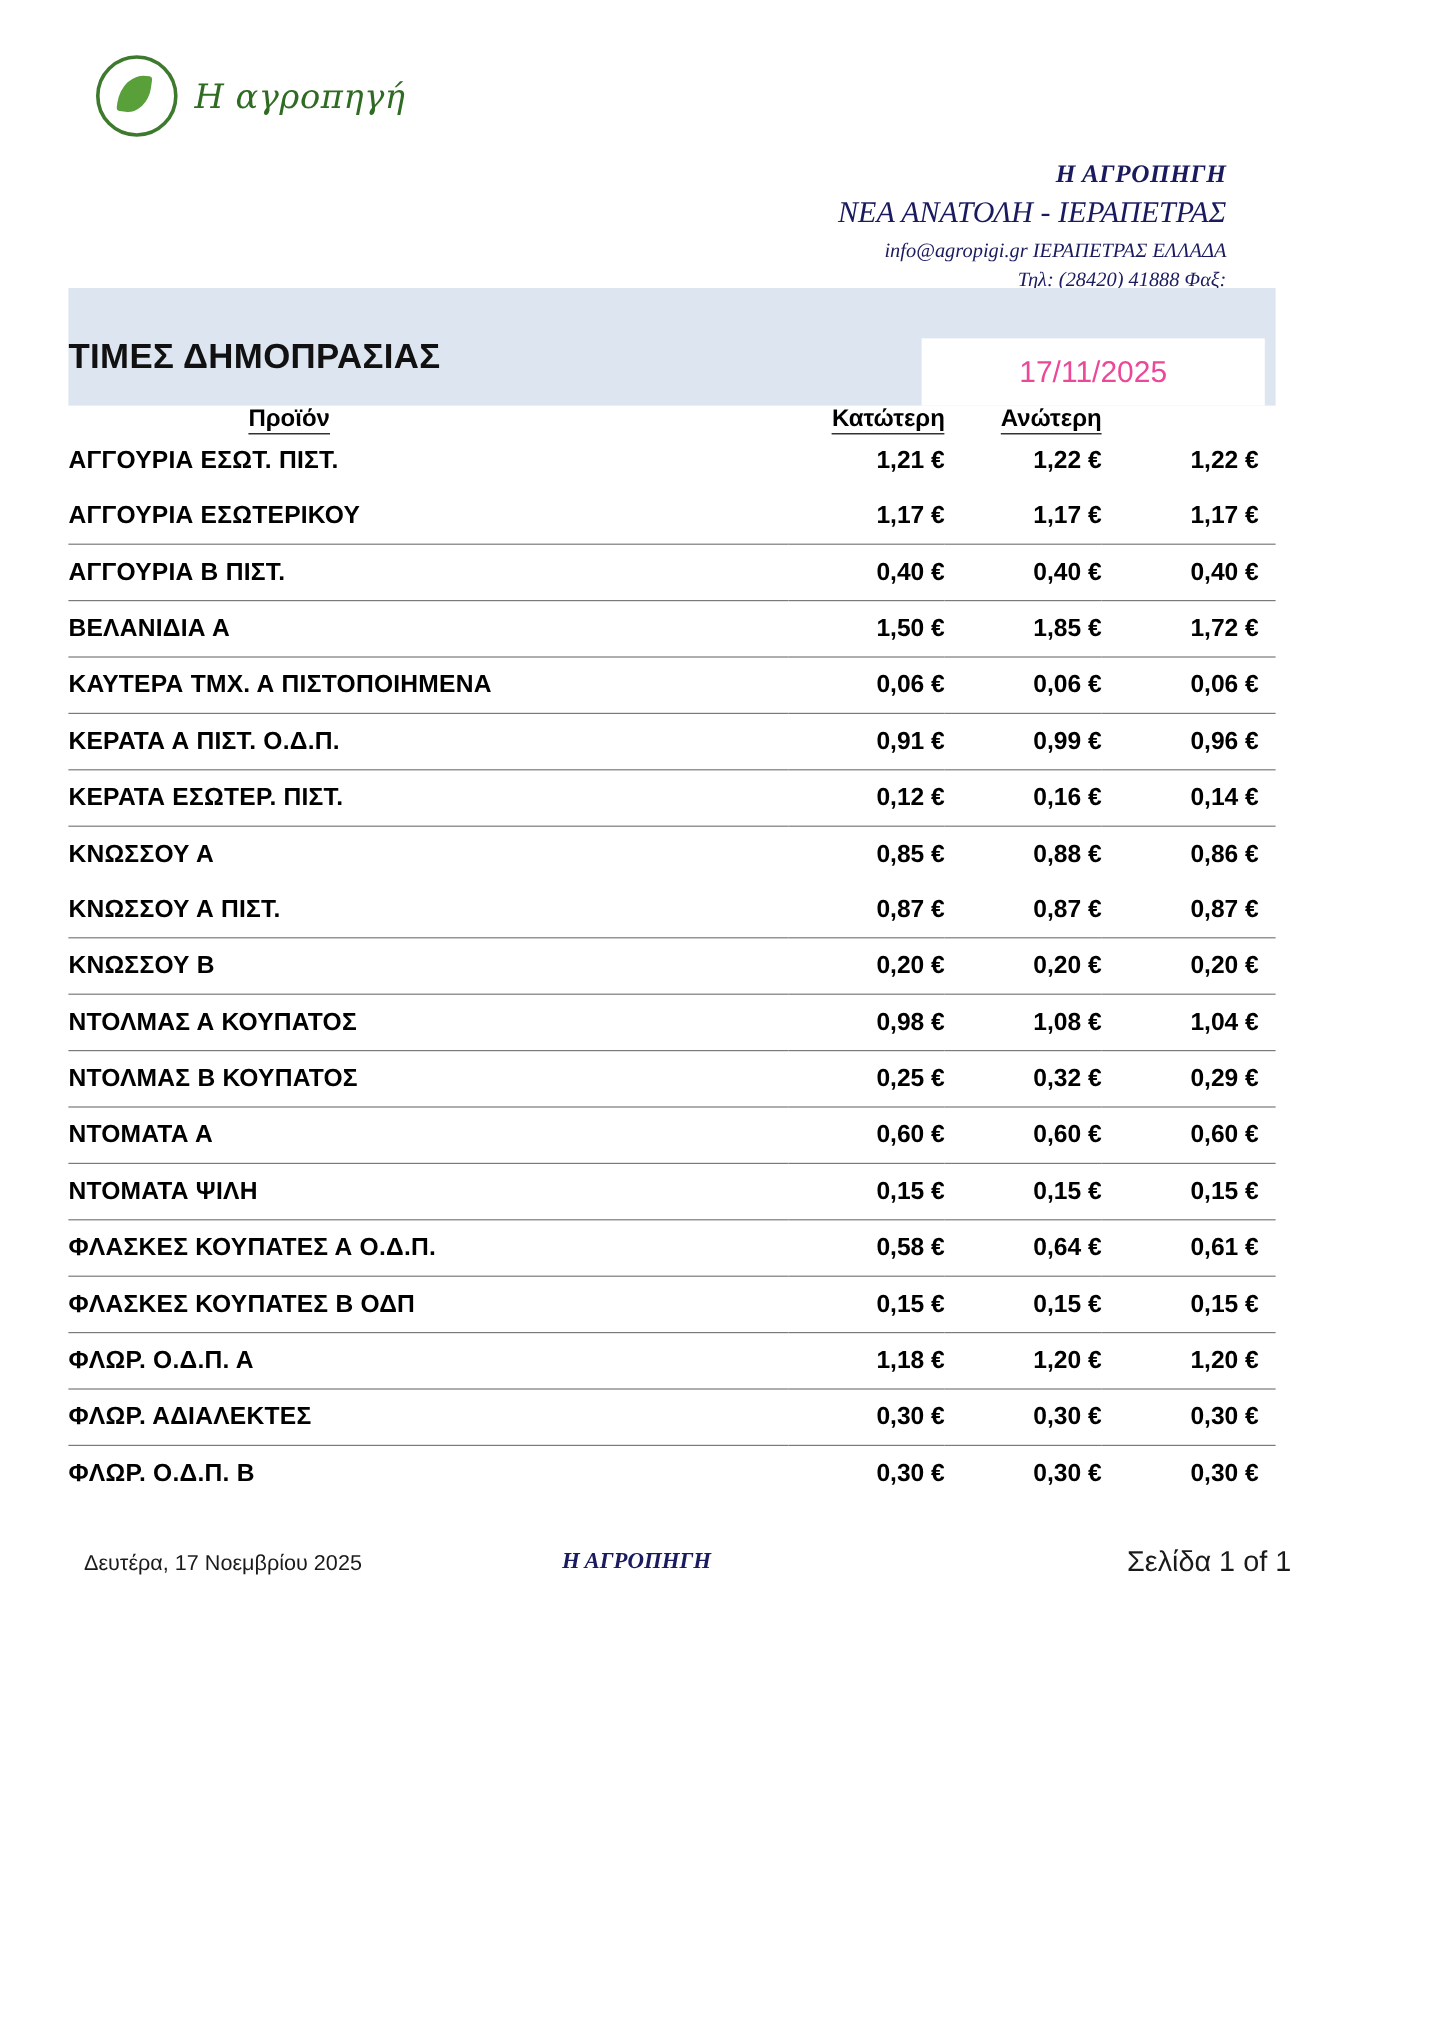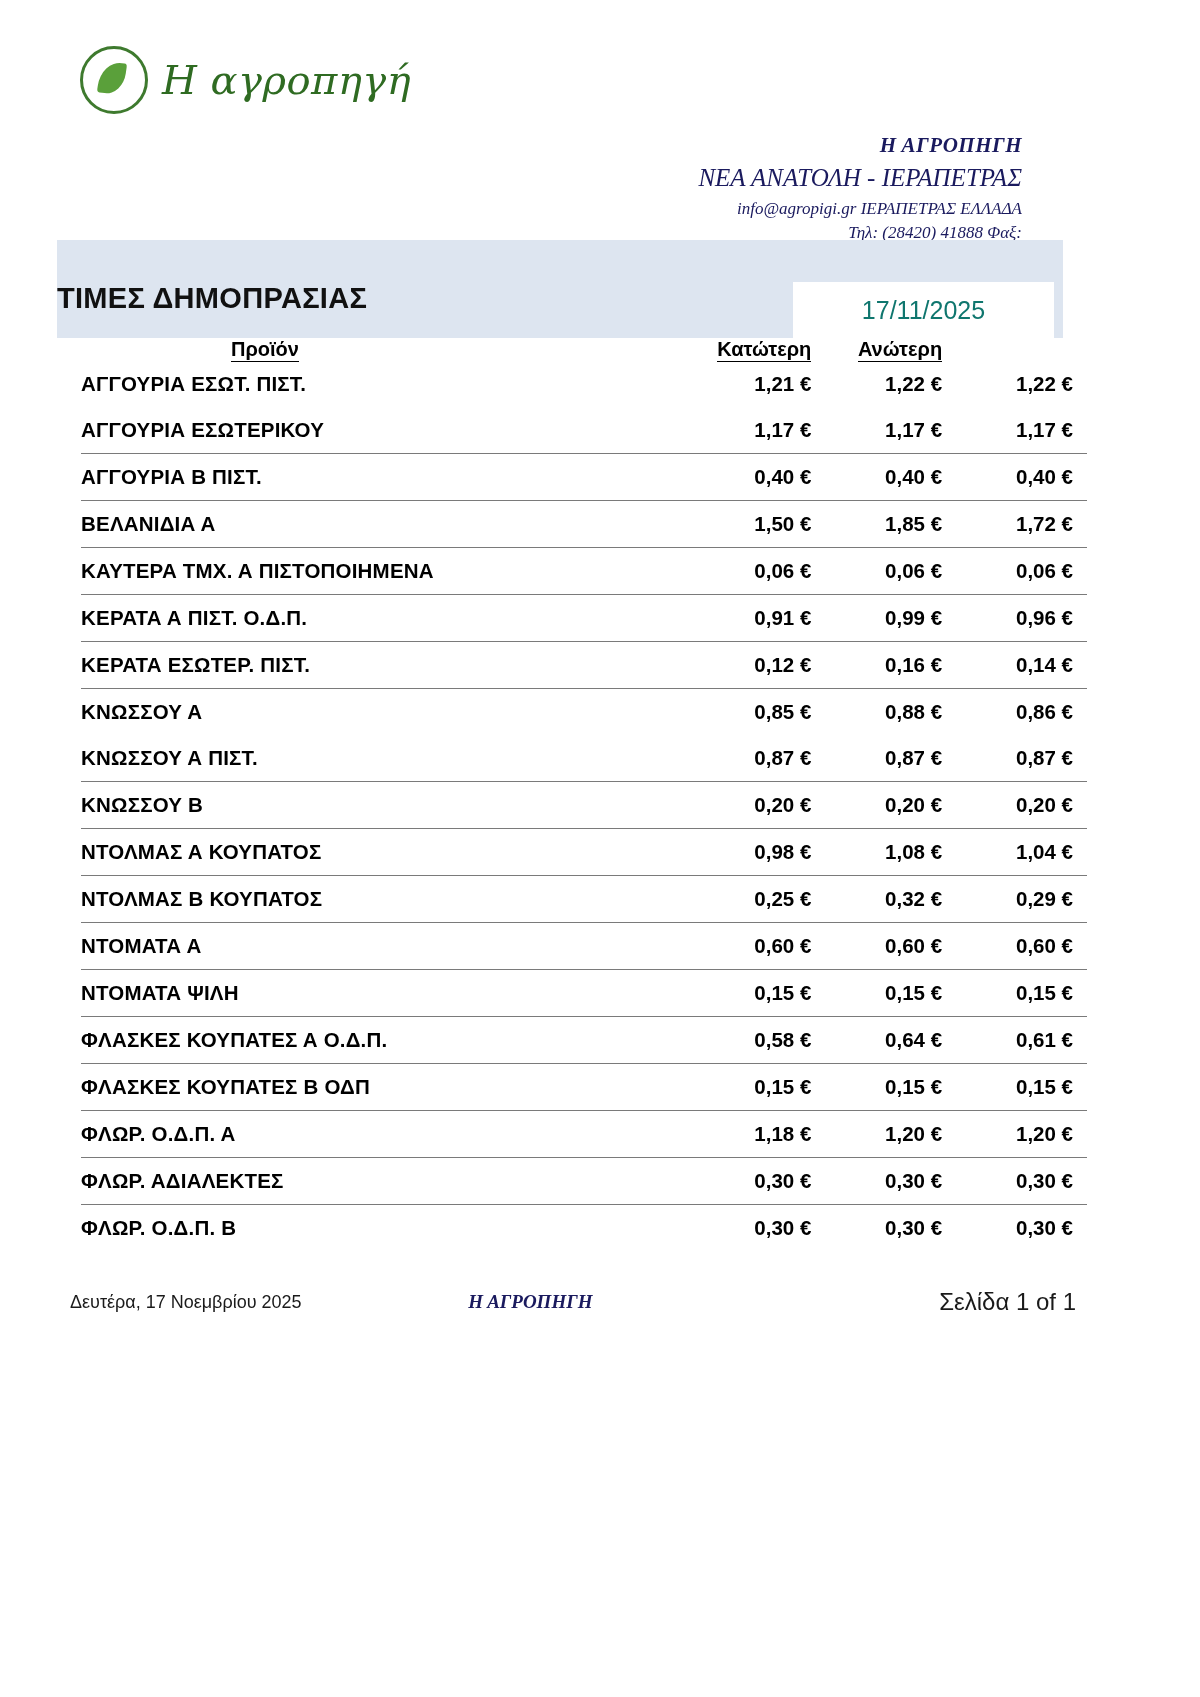--- a/index.html
+++ b/index.html
@@ -48,21 +48,21 @@
     top: 13px;
     width: 26px;
     height: 32px;
     background: #5aa03a;
     border-radius: 80% 10% 70% 10%;
     transform: rotate(8deg);
   }
   .logo-text {
     font-family: "DejaVu Serif", serif;
     font-style: italic;
-    font-size: 40px;
+    font-size: 28px;
     color: #2f6b22;
     margin-left: 14px;
     letter-spacing: 0.5px;
     white-space: nowrap;
   }
 
   
   .company {
     position: absolute;
     right: 178px;
@@ -103,42 +103,41 @@
     text-align: left;
     font-size: 29px;
     font-weight: bold;
     color: #111111;
     letter-spacing: 0.3px;
   }
   .date-box {
     position: absolute;
     right: 9px;
     top: 42px;
-    width: 261px;
+    width: 286px;
     height: 56px;
     background: #ffffff;
     display: flex;
     align-items: center;
     justify-content: center;
     font-size: 25px;
-    color: #0f766e;
+    color: #ec4899;
   }
 
   
   .table-wrap {
     position: absolute;
     left: 57px;
     top: 338px;
     width: 1006px;
   }
   table.price-table {
     width: 100%;
     border-collapse: collapse;
     font-size: 20px;
-    margin-left: 24px;
   }
   table.price-table th,
   table.price-table td {
     padding: 0;
   }
   thead th {
     font-size: 20px;
     font-weight: bold;
     padding-bottom: 3px;
     color: #000;

